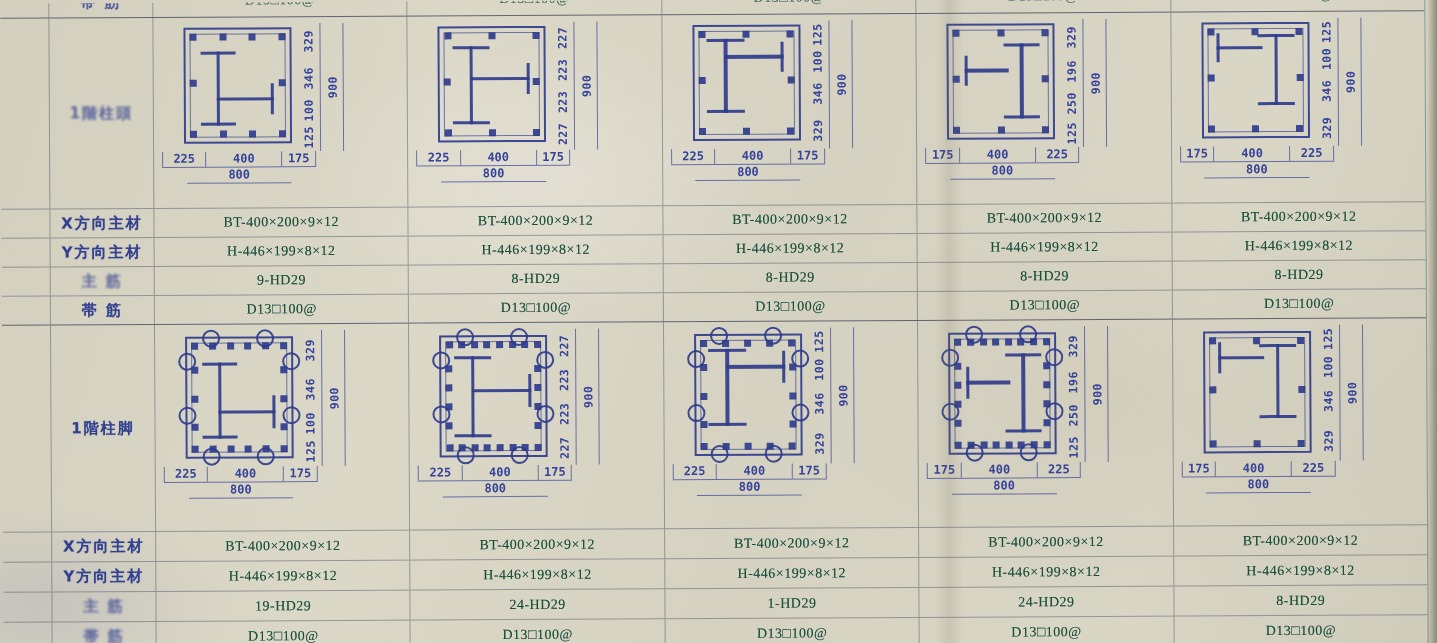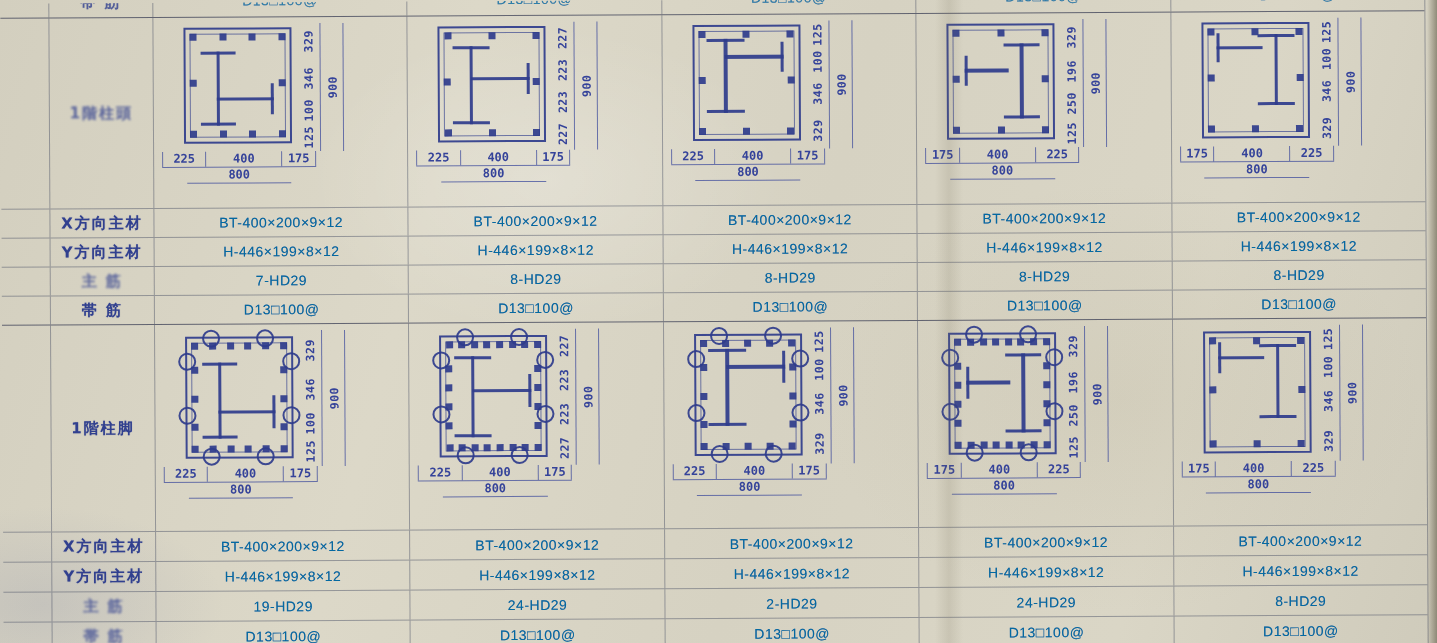--- a/index.html
+++ b/index.html
@@ -76,22 +76,22 @@
   .hstack span{flex-basis:0;text-align:center;border-right:1px solid var(--inkf);padding-bottom:1px;}
   .hstack span:first-child{border-left:1px solid var(--inkf);}
   .htotal{width:68%;margin:0 auto;text-align:center;border-bottom:1.2px solid var(--inkf);padding-bottom:1px;}
   
   .trow{height:28px;border-bottom:1px solid var(--ln);}
   .trow2{height:29px;}
   .trow.dark{border-bottom-color:var(--lnD);border-bottom-width:1.5px;}
   .trow .cell{display:flex;align-items:center;justify-content:center;}
   .lab span{font-weight:700;font-size:15px;color:#31408f;letter-spacing:2px;
     text-shadow:0 0 1px rgba(49,64,143,.45);}
-  .val span{font-family:Liberation Sans, sans-serif;font-size:14px;
-    color:#0369a1;letter-spacing:.5px;text-shadow:0 0 .6px rgba(51,66,154,.5);}
+  .val span{font-family:Liberation Serif, serif;font-size:14px;
+    color:#14532d;letter-spacing:.5px;text-shadow:0 0 .6px rgba(51,66,154,.5);}
 </style>
 </head>
 <body>
 
 <div class="tbl">
 
   <div class="row prow">
     <div class="cell m"></div>
     <div class="cell lab">
         <span>帯 筋</span>
@@ -378,21 +378,21 @@
     <div class="cell val">
         <span>H-446×199×8×12</span>
       </div>
   </div>
   <div class="row trow">
     <div class="cell m"></div>
     <div class="cell lab">
         <span class="smudge">主 筋</span>
       </div>
     <div class="cell val">
-        <span>7-HD29</span>
+        <span>9-HD29</span>
       </div>
     <div class="cell val">
         <span>8-HD29</span>
       </div>
     <div class="cell val">
         <span>8-HD29</span>
       </div>
     <div class="cell val">
         <span>8-HD29</span>
       </div>
@@ -773,21 +773,21 @@
     <div class="cell lab">
         <span class="smudge">主 筋</span>
       </div>
     <div class="cell val">
         <span>19-HD29</span>
       </div>
     <div class="cell val">
         <span>24-HD29</span>
       </div>
     <div class="cell val">
-        <span>2-HD29</span>
+        <span>1-HD29</span>
       </div>
     <div class="cell val">
         <span>24-HD29</span>
       </div>
     <div class="cell val">
         <span>8-HD29</span>
       </div>
   </div>
   <div class="row trow trow2 dark">
     <div class="cell m"></div>

